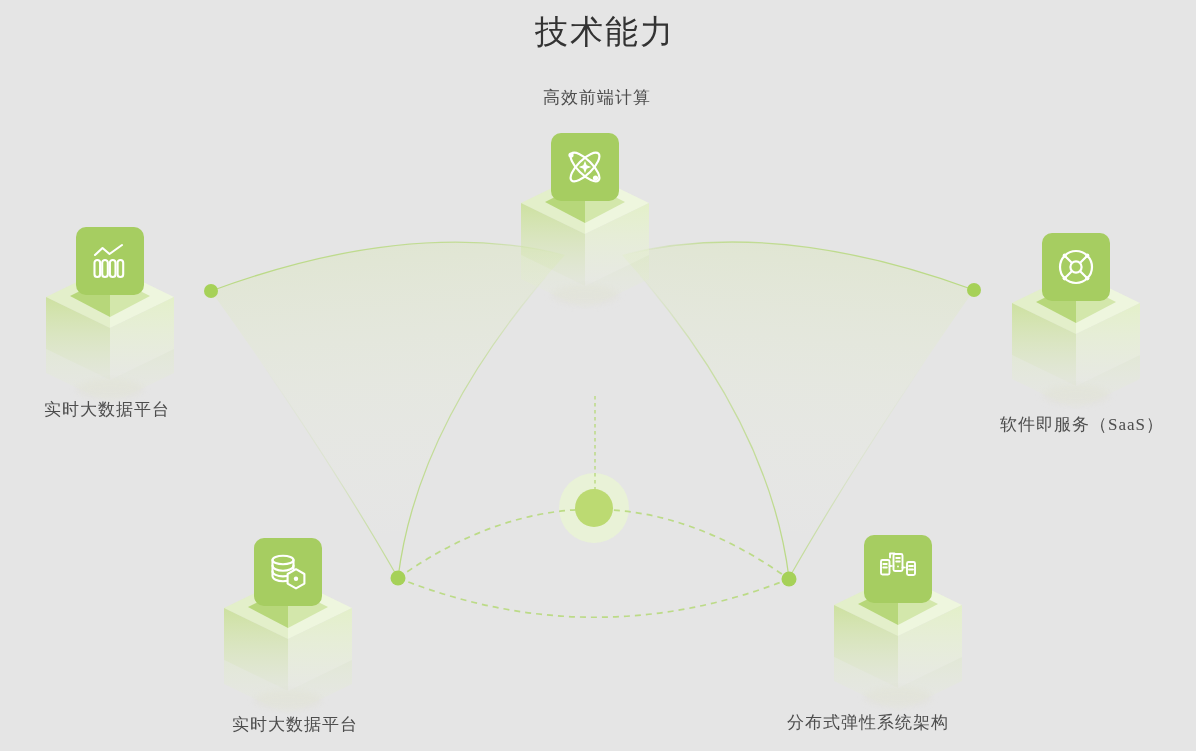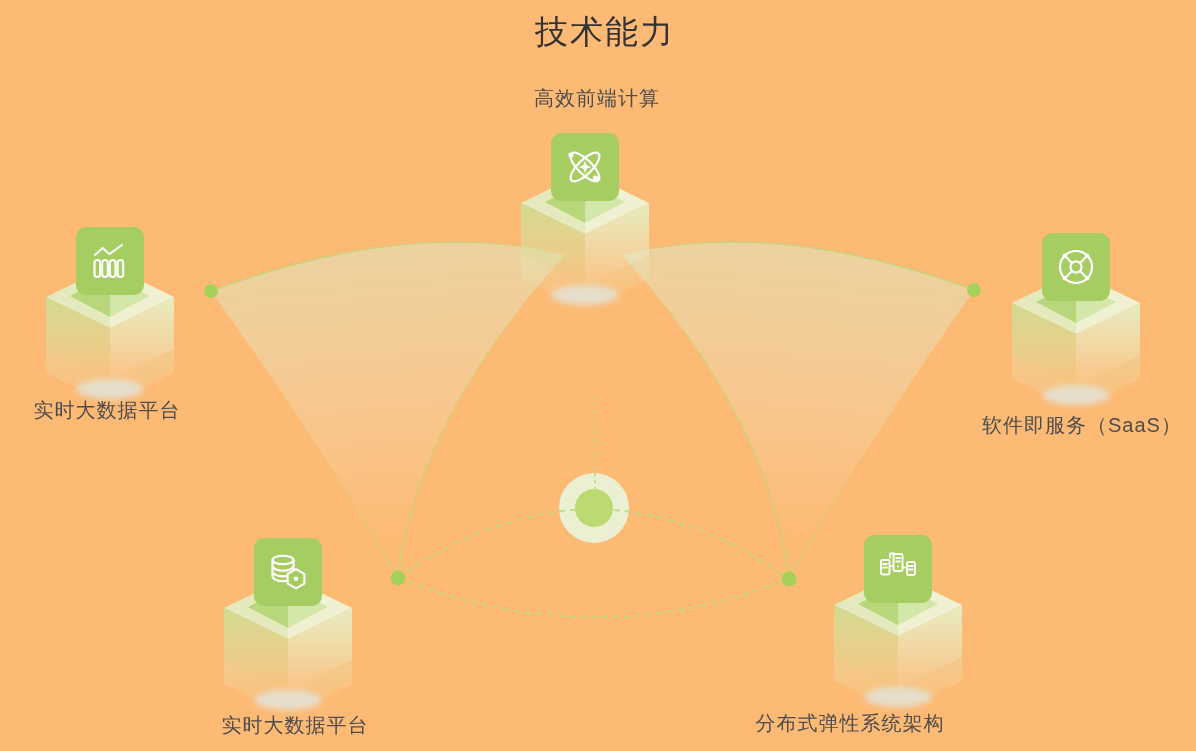--- a/index.html
+++ b/index.html
@@ -1,20 +1,20 @@
 <!DOCTYPE html>
 <html><head>
 <meta charset="utf-8">
 <style>
   html,body{margin:0;padding:0;background:#f7f8f5;}
   .canvas{
     position:relative;
     width:1196px;height:751px;
     overflow:hidden;
-    background:#fdba74;
+    background:#e5e5e5;
     font-family:"Liberation Sans","DejaVu Sans",sans-serif;
   }
   .title{
     position:absolute;
     left:605px;top:10px;
     transform:translateX(-50%);
     margin:0;
     font-size:33px;
     font-weight:400;
     letter-spacing:2px;
@@ -26,32 +26,33 @@
   .node{position:absolute;width:160px;height:200px;z-index:2;}
   .node svg{display:block;width:160px;height:200px;}
   .node-top{left:505px;top:125px;}
   .node-left{left:30px;top:219px;}
   .node-right{left:996px;top:225px;}
   .node-bl{left:208px;top:530px;}
   .node-br{left:818px;top:527px;}
   .label{
     position:absolute;
     transform:translateX(-50%);
-    font-size:20px;
+    font-size:17px;
     letter-spacing:1px;
     line-height:28px;
     color:#4d4d4d;
     white-space:nowrap;
     z-index:3;
+    font-family:Liberation Serif, serif;
   }
   .label-top{left:597px;top:84px;}
   .label-left{left:107px;top:396px;}
   .label-right{left:1082px;top:411px;}
   .label-bl{left:295px;top:711px;}
-  .label-br{left:850px;top:709px;}
+  .label-br{left:868px;top:709px;}
   .dash{fill:none;stroke:#b7d97c;stroke-width:1.7;stroke-dasharray:6 5;opacity:.9;}
   .dash-v{stroke-width:1.5;stroke-dasharray:3.5 3.5;}
   .dot{fill:#a6d158;}
   .defs-holder{position:absolute;width:0;height:0;overflow:hidden;}
   .pictogram{stroke:#ffffff;fill:none;}
 </style>
 </head>
 <body>
 
 <div class="canvas">

